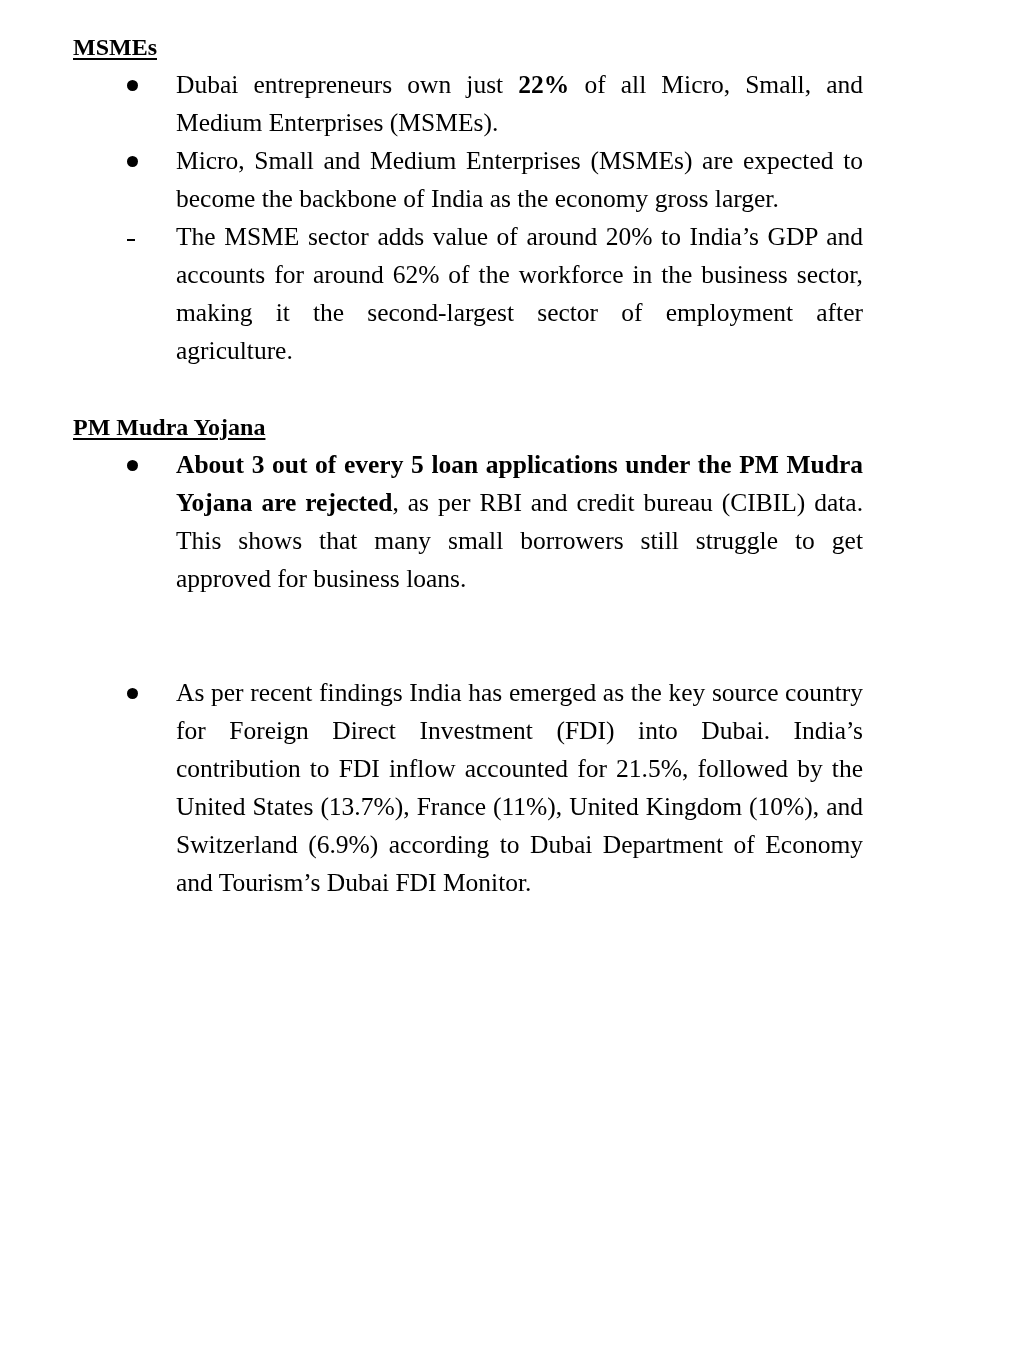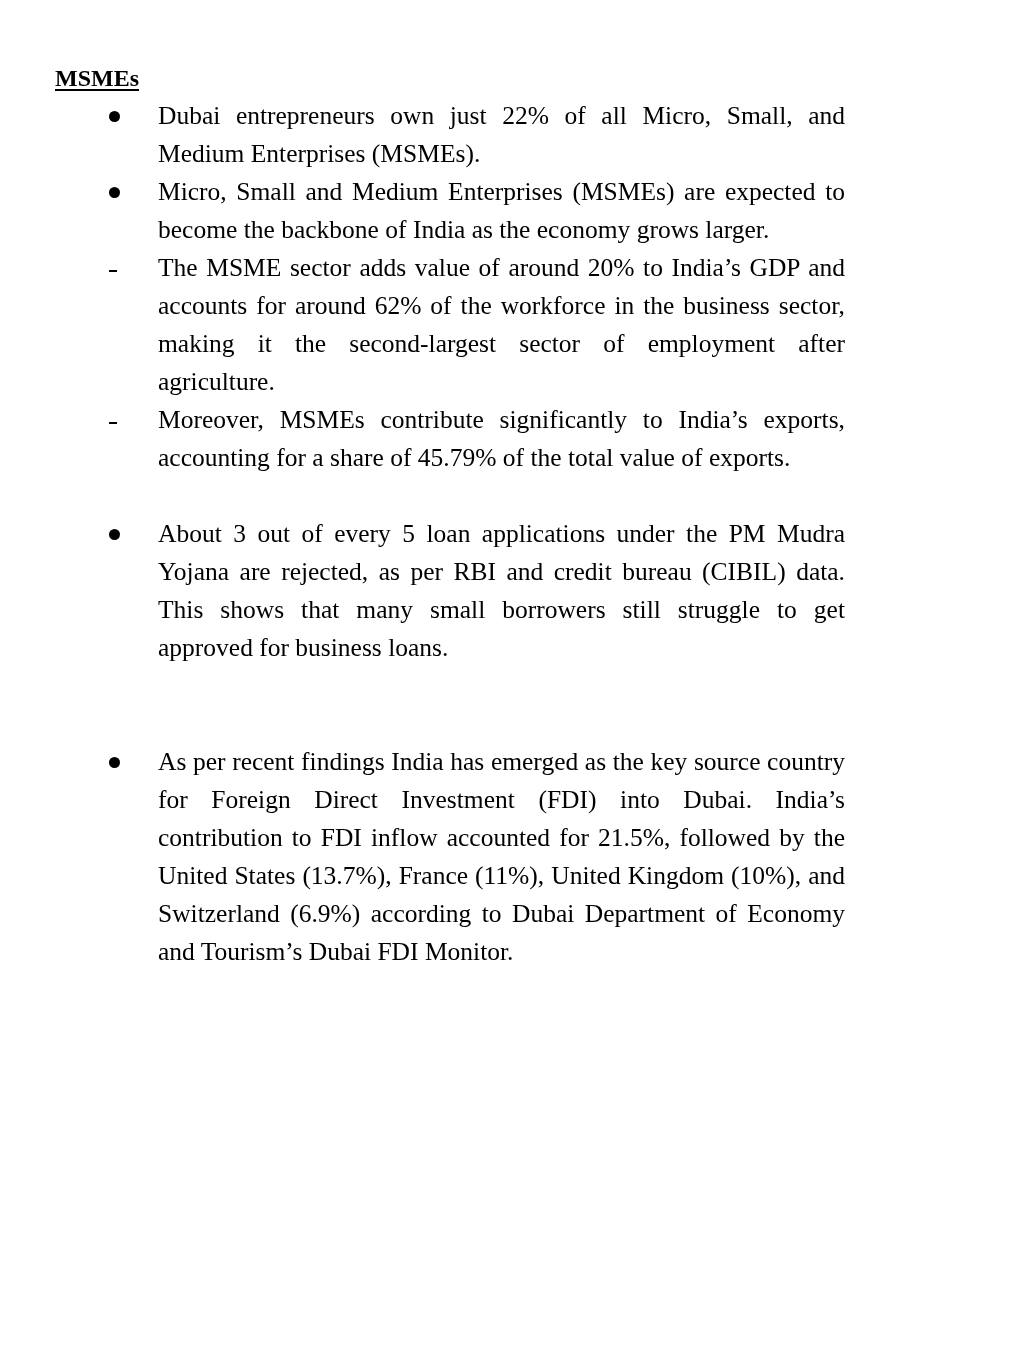--- a/index.html
+++ b/index.html
@@ -10,24 +10,23 @@
     body {
       width: 1028px;
       height: 1350px;
       position: relative;
       overflow: hidden;
       font-family: "Liberation Serif", "DejaVu Serif", serif;
       color: #000000;
     }
     .doc {
       position: absolute;
-      left: 55px;
+      left: 73px;
       top: 28px;
       width: 790px;
-      margin-top: 31px;
     }
     .section {
       margin: 0;
     }
     .heading {
       font-weight: bold;
       text-decoration: underline;
       text-decoration-thickness: 2px;
       text-underline-offset: 3px;
       font-size: 24px;
@@ -69,54 +68,51 @@
     .marker.dash::before {
       content: "";
       position: absolute;
       left: 4px;
       top: 21px;
       width: 8px;
       height: 2px;
       background: #000;
     }
     .item b {
-      font-weight: normal;
+      font-weight: bold;
     }
     .spacer-line { height: 38px; }
   </style>
 </head>
 <body>
 
 <div class="doc">
 
   <section class="section">
     <div class="heading">MSMEs</div>
     <ul class="items">
       <li class="item">
         <span class="marker bullet"></span>
         <span>Dubai entrepreneurs own just </span><b>22%</b><span> of all Micro, Small, and Medium Enterprises (MSMEs).</span>
       </li>
       <li class="item">
         <span class="marker bullet"></span>
-        <span>Micro, Small and Medium Enterprises (MSMEs) are expected to become the backbone of India as the economy grows larger.</span>
+        <span>Micro, Small and Medium Enterprises (MSMEs) are expected to become the backbone of India as the economy gross larger.</span>
       </li>
       <li class="item">
         <span class="marker dash"></span>
         <span>The MSME sector adds value of around 20% to India’s GDP and accounts for around 62% of the workforce in the business sector, making it the second-largest sector of employment after agriculture.</span>
-      </li>
-      <li class="item">
-        <span class="marker dash"></span>
-        <span>Moreover, MSMEs contribute significantly to India’s exports, accounting for a share of 45.79% of the total value of exports.</span>
       </li>
     </ul>
   </section>
 
   <div class="spacer-line"></div>
 
   <section class="section">
+    <div class="heading">PM Mudra Yojana</div>
     <ul class="items">
       <li class="item">
         <span class="marker bullet"></span>
         <b>About 3 out of every 5 loan applications under the PM Mudra Yojana are rejected</b><span>, as per RBI and credit bureau (CIBIL) data. This shows that many small borrowers still struggle to get approved for business loans.</span>
       </li>
     </ul>
   </section>
 
   <div class="spacer-line"></div>
 

